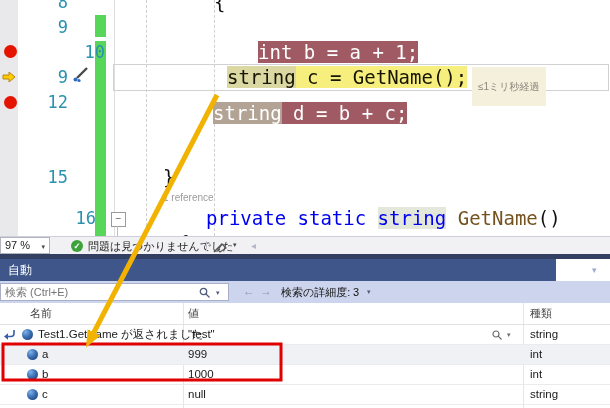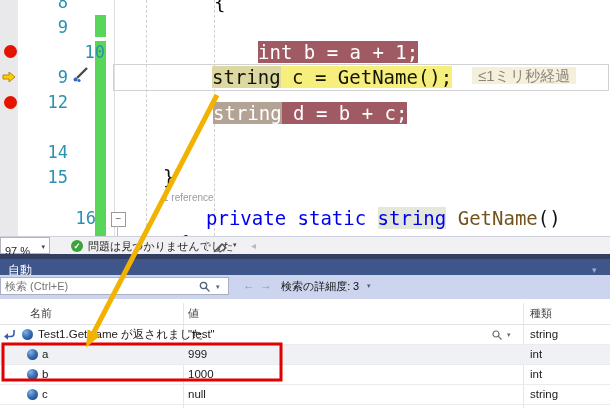--- a/index.html
+++ b/index.html
@@ -18,40 +18,40 @@
   .code{position:absolute;top:0;font-family:"DejaVu Sans Mono",monospace;font-size:19px;color:#111;}
   .kw{color:#0000f0;} .cls{color:#2b91af;} .mth{color:#74531f;} .cmt{color:#008000;}
   .bg-bp{background:#a05a64;color:#fff;}
   .bg-tan{background:#b2a395;color:#fff;}
   .bg-olv{background:#dcd8a4;color:#151500;}
   .bg-yel{background:#f6ee7d;color:#151500;}
   .bg-str16{background:#e4e8da;}
   .curline{position:absolute;left:113px;top:64px;width:494px;height:25px;border:1px solid #d2d2d2;}
   .bp-dot{position:absolute;left:4px;width:13px;height:13px;border-radius:50%;background:#e41400;}
   .perftip{position:absolute;left:472px;top:67px;height:17px;line-height:17px;background:#f4f0dc;
-           color:#8a867c;font-size:15px;padding:0 6px;}
+           color:#8a867c;font-size:10px;padding:11px 6px;}
   .codelens{position:absolute;left:163px;top:190px;height:16px;line-height:16px;font-size:10px;color:#9a9a9a;}
   .foldbox{position:absolute;left:111px;top:212px;width:13px;height:13px;border:1px solid #9a9a9a;
            background:#fff;font-size:10px;line-height:11px;text-align:center;color:#555;}
   .foldline{position:absolute;left:117px;top:226px;width:1px;height:10px;background:#bdbdbd;}
   
   .estatus{position:absolute;left:0;top:236px;width:610px;height:18px;background:#f1f1f4;
            border-top:1px solid #cdd0dc;box-sizing:border-box;font-size:11px;color:#1e1e1e;}
   .zoombox{position:absolute;left:0;top:0;width:50px;height:17px;background:#fff;
            border:1px solid #b4b4bc;box-sizing:border-box;line-height:15px;}
-  .zoombox .zl{position:absolute;left:4px;top:0;margin-top:6px;}
+  .zoombox .zl{position:absolute;left:4px;top:0;}
   .caret{font-size:7px;color:#444;}
   .okdot{position:absolute;left:71px;top:3px;width:12px;height:12px;border-radius:50%;background:#3ba339;
          color:#fff;font-size:8.5px;line-height:12px;text-align:center;font-weight:bold;}
   .vsep{position:absolute;top:4px;width:1px;height:10px;background:#c4c4cc;}
   
   .darkstrip{position:absolute;left:0;top:254px;width:610px;height:5px;background:#333e63;}
-  .ptitle{position:absolute;left:0;top:259px;width:610px;height:22px;background:#3f568a;color:#fff;
+  .ptitle{position:absolute;left:0;top:259px;width:556px;height:22px;background:#3f568a;color:#fff;
           font-size:12px;line-height:22px;}
-  .ptoolbar{position:absolute;left:0;top:275px;width:610px;height:24px;background:#ccd5ed;font-size:11px;}
+  .ptoolbar{position:absolute;left:0;top:281px;width:610px;height:24px;background:#ccd5ed;font-size:11px;}
   .searchbox{position:absolute;left:0;top:2px;width:229px;height:18px;background:#fff;
              border:1px solid #a9b0c6;box-sizing:border-box;}
   .searchbox input{position:absolute;left:0;top:0;width:100%;height:100%;border:0;outline:0;
              font-family:"Liberation Sans",sans-serif;font-size:11px;padding:0 34px 0 4px;box-sizing:border-box;color:#333;}
   .navgl{position:absolute;top:0;height:22px;line-height:21px;font-size:12px;color:#8b99bb;}
   .tlabel{position:absolute;top:0;height:22px;line-height:22px;color:#111;}
   
   .grid{position:absolute;left:0;top:303px;width:610px;height:105px;background:#fff;font-size:11.5px;color:#1a1a1a;}
   .gcol{position:absolute;top:0;width:1px;height:105px;background:#e6e6ea;}
   .ghead{position:absolute;left:0;top:0;width:610px;height:22px;border-bottom:1px solid #e2e2e6;
@@ -89,33 +89,30 @@
       <span class="lnum">9</span>
     </div>
 
     <div class="code-row" style="top:40px;margin-left:37px;">
       <span class="lnum">10</span>
       <span class="code" style="left:213px;padding-left:8px;"><span class="bg-bp">int b = a + 1;</span></span>
     </div>
 
     <div class="code-row" style="top:65px;">
       <span class="lnum">9</span>
-      <span class="code" style="left:212px;"><span class="bg-olv">string</span><span class="bg-yel"> c = GetName();</span></span>
+      <span class="code" style="left:227px;"><span class="bg-olv">string</span><span class="bg-yel"> c = GetName();</span></span>
     </div>
     <div class="perftip">≤1ミリ秒経過</div>
 
     <div class="code-row" style="top:90px;">
       <span class="lnum">12</span>
       <span class="code" style="left:213px;margin-top:11px;"><span class="bg-tan">string</span><span class="bg-bp"> d = b + c;</span></span>
     </div>
 
 
-    <div class="code-row" style="top:140px;">
-      <span class="lnum">14</span>
-    </div>
 
     <div class="code-row" style="top:165px;">
       <span class="lnum">15</span>
       <span class="code" style="left:163px;">}</span>
     </div>
 
     <div class="codelens">1 reference</div>
 
     <div class="code-row" style="top:206px;margin-left:28px;">
       <span class="lnum">16</span>

